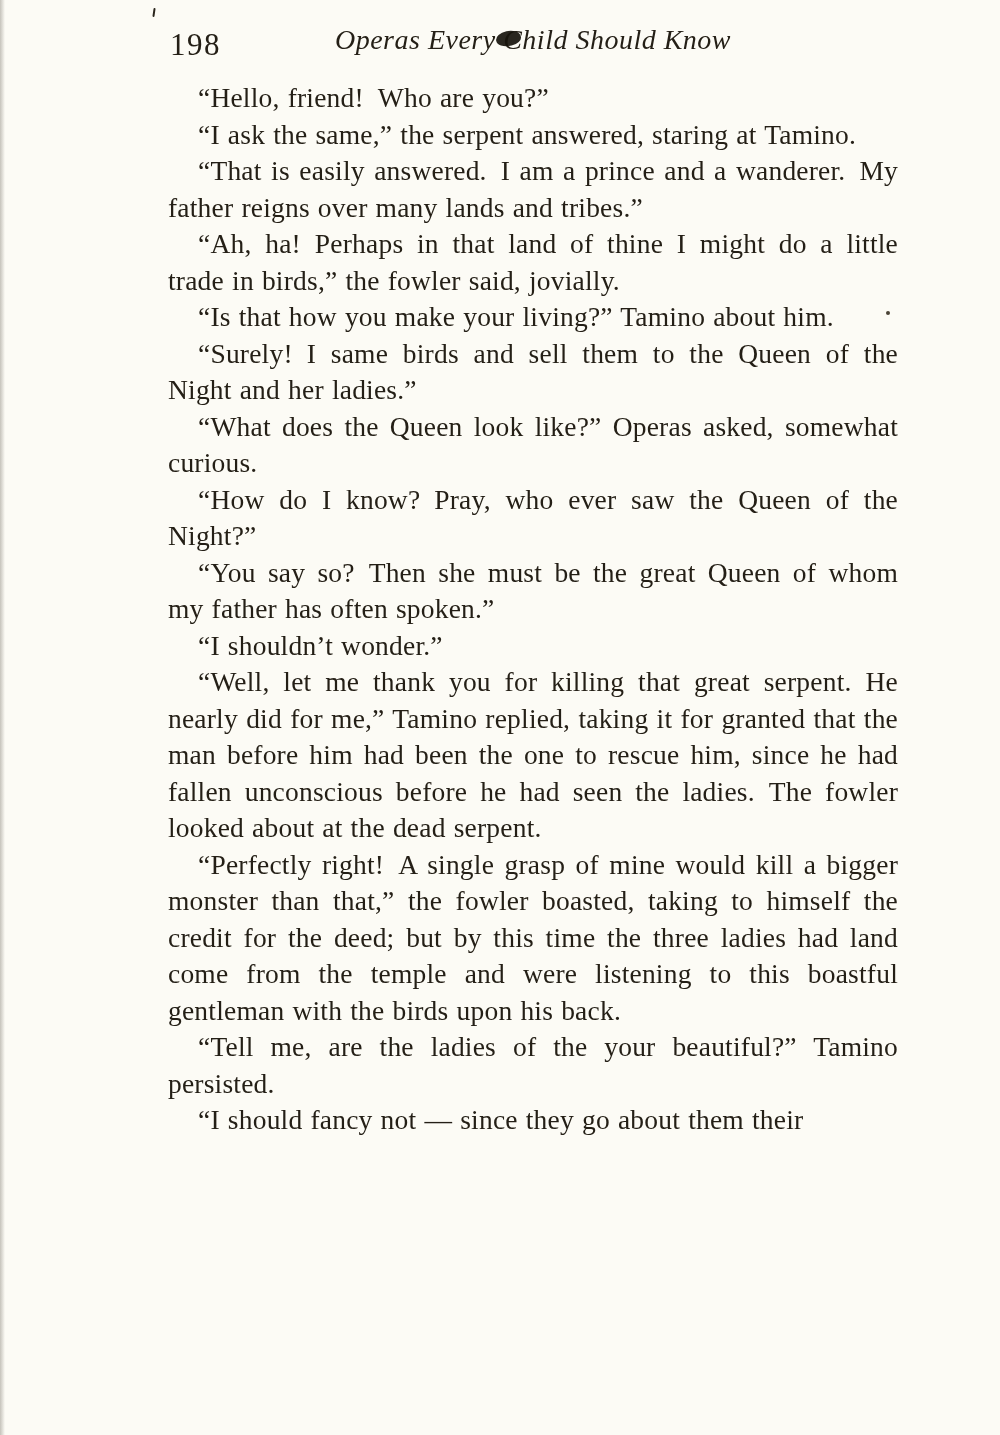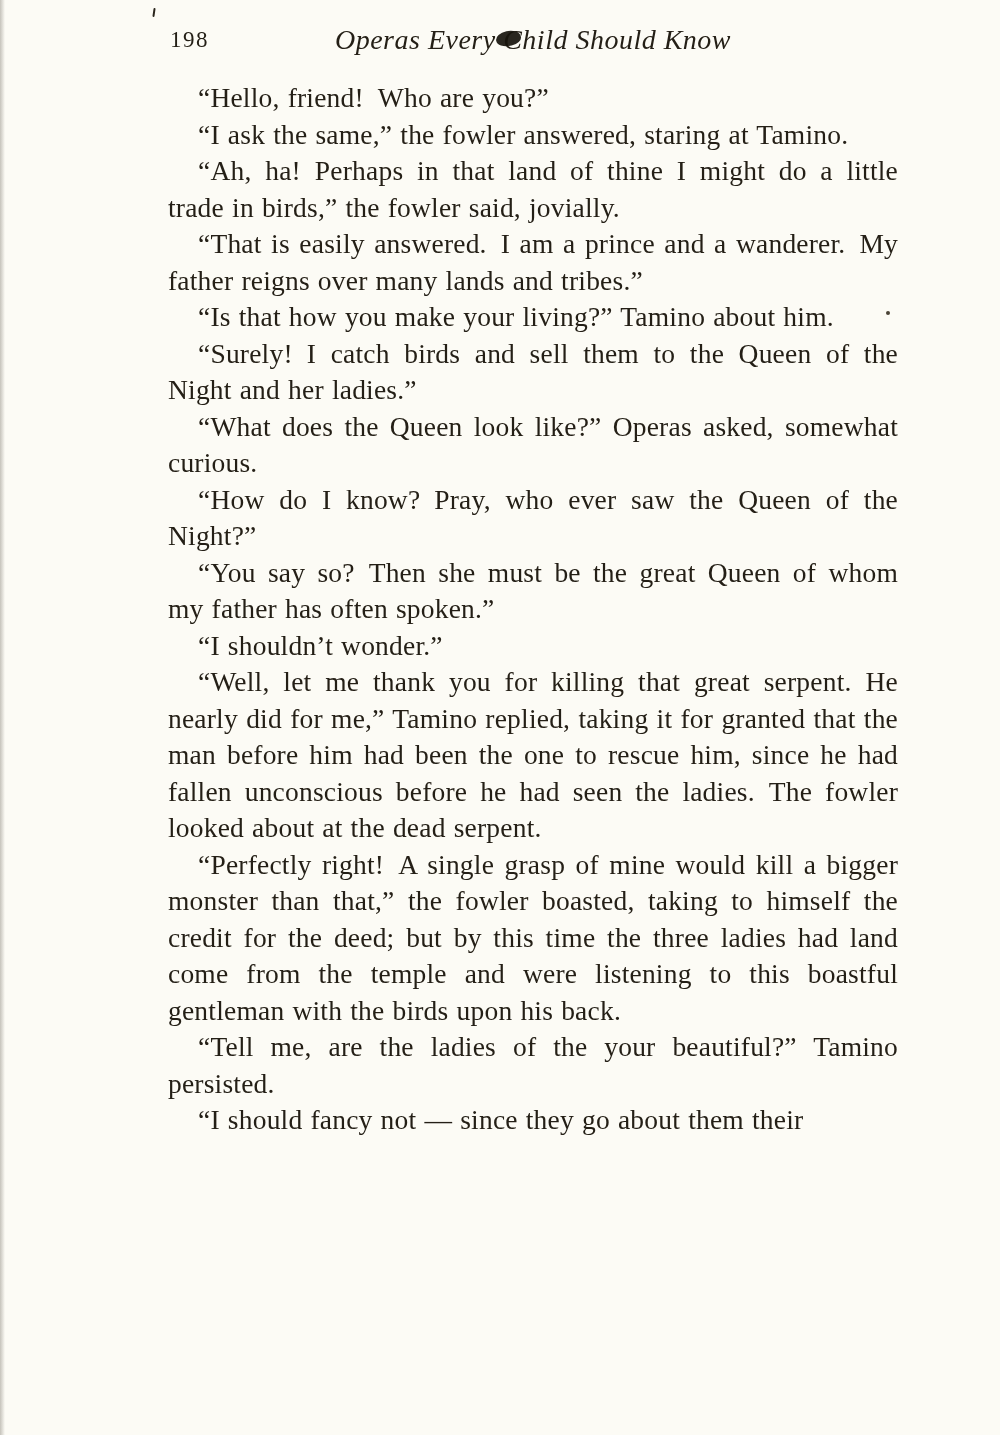--- a/index.html
+++ b/index.html
@@ -26,21 +26,21 @@
   .running-header {
     position: absolute;
     top: 24px;
     left: 168px;
     width: 730px;
     height: 40px;
   }
   .page-number {
     position: absolute;
     left: 2px; top: 3px;
-    font-size: 23px;
+    font-size: 31px;
     letter-spacing: 1.5px;
   }
   .header-title {
     position: absolute;
     left: 0; right: 0;
     top: 0;
     text-align: center;
     font-style: italic;
     font-size: 28px;
     letter-spacing: 0.5px;
@@ -98,25 +98,25 @@
   <div class="stray-dot"></div>
 
   <div class="running-header">
     <span class="page-number">198</span>
     <span class="header-title">Operas Every Child Should Know</span>
   </div>
   <div class="ink-blot"></div>
 
   <div class="text-block">
     <p>“Hello, friend! Who are you?”</p>
-    <p>“I ask the same,” the fowler answered, staring at Tamino.</p>
+    <p>“I ask the same,” the serpent answered, staring at Tamino.</p>
+    <p>“That is easily answered. I am a prince and a wanderer. My father reigns over many lands and tribes.”</p>
     <p>“Ah, ha! Perhaps in that land of thine I might do a little trade in birds,” the fowler said, jovially.</p>
-    <p>“That is easily answered. I am a prince and a wanderer. My father reigns over many lands and tribes.”</p>
     <p>“Is that how you make your living?” Tamino about him.</p>
-    <p>“Surely! I catch birds and sell them to the Queen of the Night and her ladies.”</p>
+    <p>“Surely! I same birds and sell them to the Queen of the Night and her ladies.”</p>
     <p>“What does the Queen look like?” Operas asked, somewhat curious.</p>
     <p>“How do I know? Pray, who ever saw the Queen of the Night?”</p>
     <p>“You say so? Then she must be the great Queen of whom my father has often spoken.”</p>
     <p>“I shouldn’t wonder.”</p>
     <p>“Well, let me thank you for killing that great serpent. He nearly did for me,” Tamino replied, taking it for granted that the man before him had been the one to rescue him, since he had fallen unconscious before he had seen the ladies. The fowler looked about at the dead serpent.</p>
     <p>“Perfectly right! A single grasp of mine would kill a bigger monster than that,” the fowler boasted, taking to himself the credit for the deed; but by this time the three ladies had land come from the temple and were listening to this boastful gentleman with the birds upon his back.</p>
     <p>“Tell me, are the ladies of the your beautiful?” Tamino persisted.</p>
     <p>“I should fancy not — since they go about them their</p>
   </div>
 

